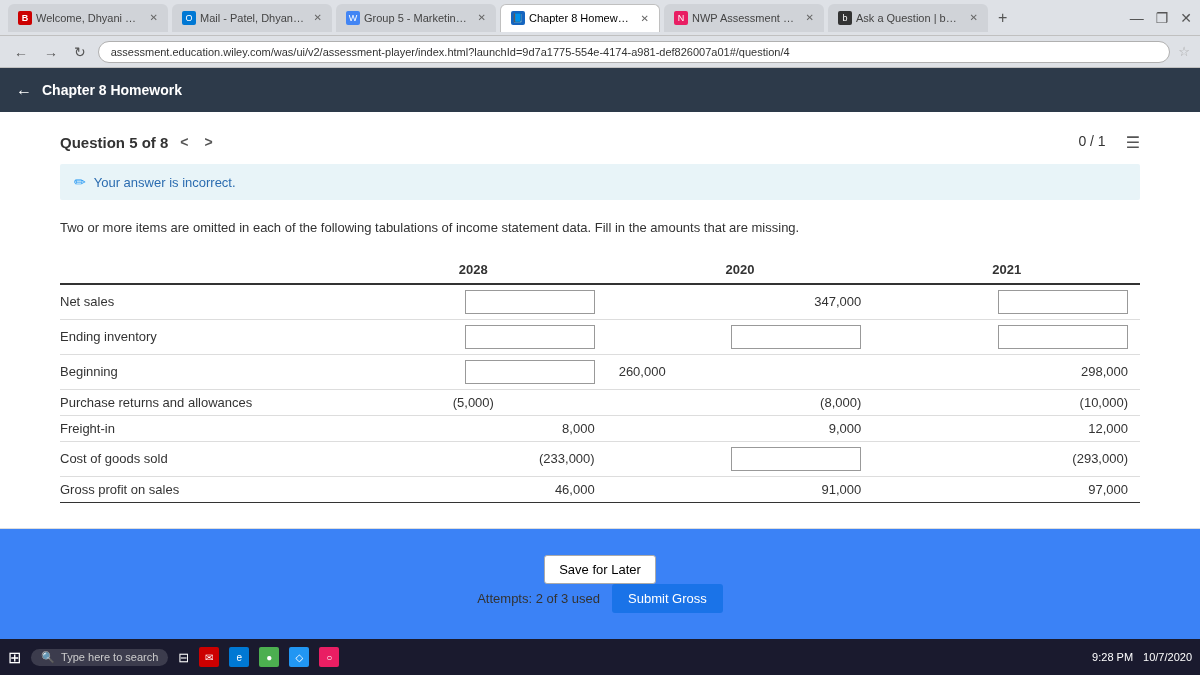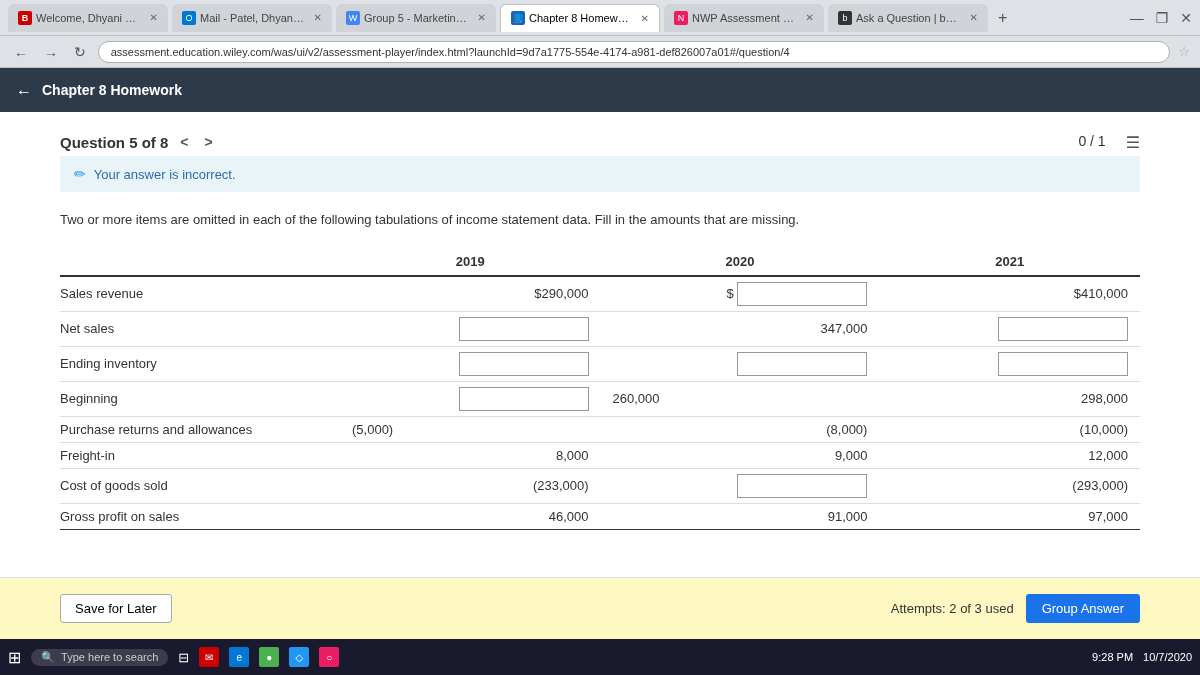--- a/index.html
+++ b/index.html
@@ -114,21 +114,21 @@
       flex: 1;
       background: #fff;
       overflow-y: auto;
       padding: 20px 60px;
     }
 
     .question-header {
       display: flex;
       align-items: center;
       justify-content: space-between;
-      margin-bottom: 4px;
+      margin-bottom: 12px;
     }
     .question-nav {
       display: flex;
       align-items: center;
       gap: 8px;
       font-size: 15px;
       font-weight: bold;
       color: #333;
     }
     .nav-arrow {
@@ -210,26 +210,27 @@
       height: 24px;
       width: 130px;
       padding: 2px 6px;
       font-size: 12px;
       text-align: right;
       background: #fff;
     }
 
     
     .footer-bar {
-      background: #fef9c3;
+      background: #3b82f6;
       border-top: 1px solid #ddd;
-      padding: 16px 60px;
+      padding: 26px 60px;
       display: flex;
       align-items: center;
       justify-content: space-between;
+      flex-direction: column;
     }
     .save-later-btn {
       border: 1px solid #aaa;
       background: #fff;
       padding: 6px 14px;
       font-size: 13px;
       cursor: pointer;
       border-radius: 3px;
     }
     .attempts-text {
@@ -358,35 +359,27 @@
     <span class="pencil-icon">✏</span>
     <span>Your answer is incorrect.</span>
   </div>
 
   <p class="instruction-text">Two or more items are omitted in each of the following tabulations of income statement data. Fill in the amounts that are missing.</p>
 
   <table class="data-table">
     <thead>
       <tr>
         <th class="label-col" style="width:280px;"></th>
-        <th style="text-align:center;">2019</th>
+        <th style="text-align:center;">2028</th>
         <th style="text-align:center;">2020</th>
         <th style="text-align:center;">2021</th>
       </tr>
     </thead>
     <tbody>
 
-      <tr>
-        <td class="label-col">Sales revenue</td>
-        <td style="text-align:right;">$290,000</td>
-        <td style="text-align:right;">
-          $ <input class="input-cell" type="text" value="" style="">
-        </td>
-        <td style="text-align:right;">$410,000</td>
-      </tr>
 
 
       <tr>
         <td class="label-col">Net sales</td>
         <td style="text-align:right;">
           <input class="input-cell" type="text" value="" style="">
         </td>
         <td style="text-align:right;">347,000</td>
         <td style="text-align:right;">
           <input class="input-cell" type="text" value="" style="">
@@ -411,21 +404,21 @@
         <td class="label-col">Beginning</td>
         <td style="text-align:right;">
           <input class="input-cell" type="text" value="" style="">
         </td>
         <td style="text-align:left;">260,000</td>
         <td style="text-align:right;">298,000</td>
       </tr>
 
       <tr>
         <td class="label-col">Purchase returns and allowances</td>
-        <td style="text-align:left;">(5,000)</td>
+        <td style="text-align:center;">(5,000)</td>
         <td style="text-align:right;">(8,000)</td>
         <td style="text-align:right;">(10,000)</td>
       </tr>
       <tr>
         <td class="label-col">Freight-in</td>
         <td style="text-align:right;">8,000</td>
         <td style="text-align:right;">9,000</td>
         <td style="text-align:right;">12,000</td>
       </tr>
 
@@ -446,21 +439,21 @@
       </tr>
     </tbody>
   </table>
 
 </div>
 
 <div class="footer-bar">
   <button class="save-later-btn">Save for Later</button>
   <div class="footer-right">
     <span class="attempts-text">Attempts: 2 of 3 used</span>
-    <button class="submit-btn">Group Answer</button>
+    <button class="submit-btn">Submit Gross</button>
   </div>
 </div>
 
 <div class="taskbar">
   <div class="taskbar-left">
     <span class="start-btn">⊞</span>
     <div class="search-bar-taskbar">
       <span>🔍</span>
       <span>Type here to search</span>
     </div>

